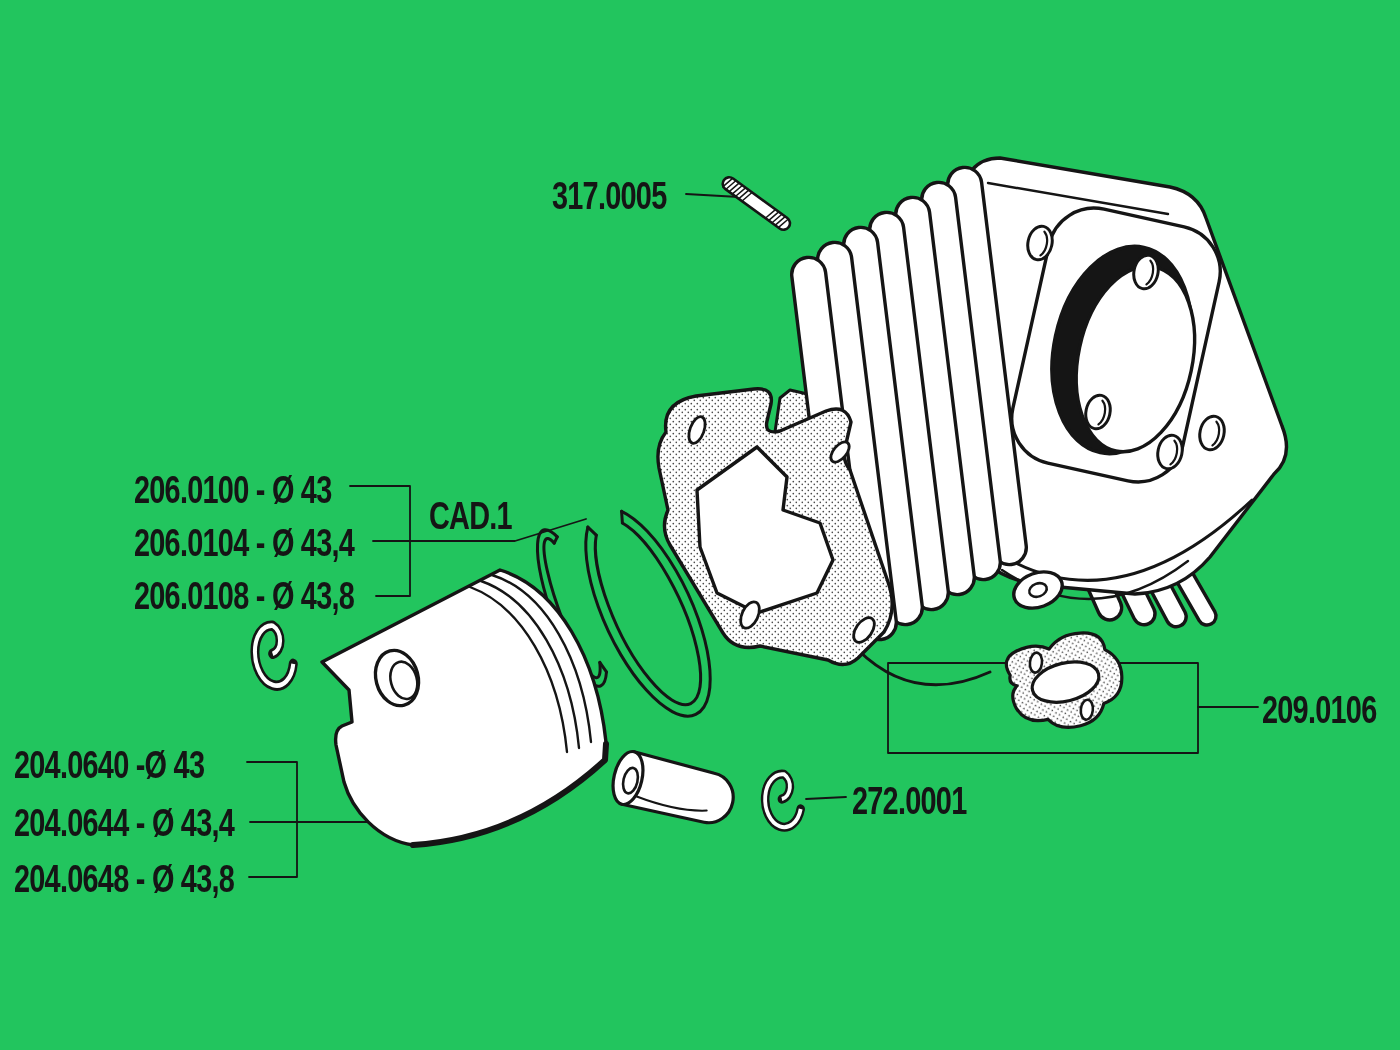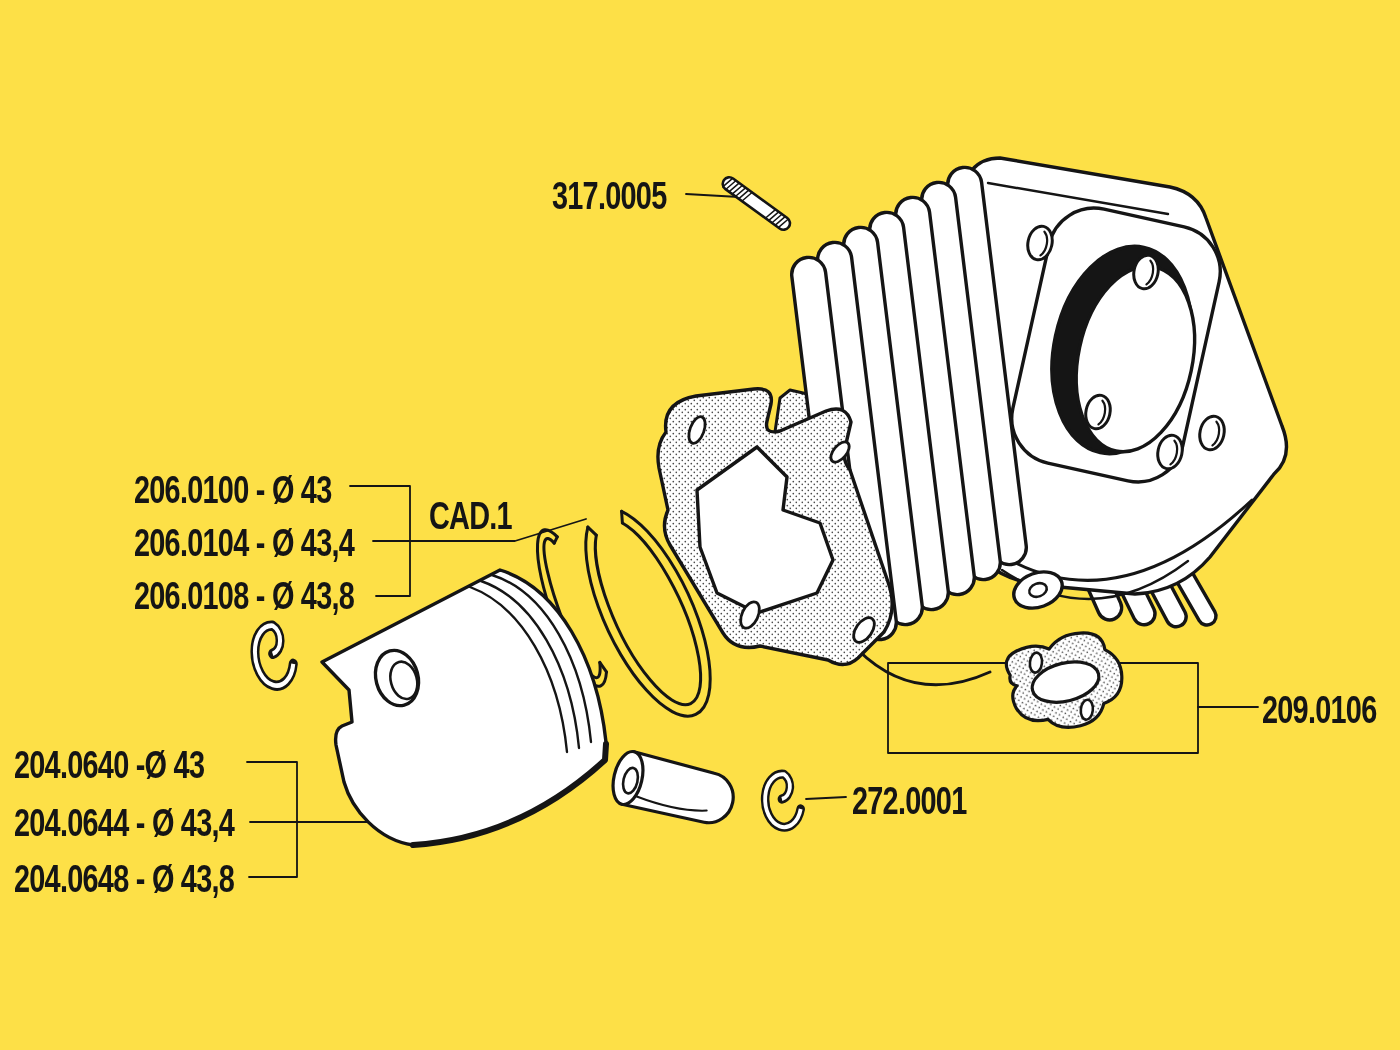--- a/index.html
+++ b/index.html
@@ -1,19 +1,19 @@
 <!DOCTYPE html>
 <html><head>
 <meta charset="utf-8">
 <style>
   html,body{margin:0;padding:0;background:#ffffff;}
   .stage{
     position:relative;
     width:1400px;height:1050px;
-    background:#fde047;
+    background:#22c55e;
     overflow:hidden;
     font-family:"Liberation Sans", sans-serif;
   }
   .art{position:absolute;left:0;top:0;}
   .part-label{
     position:absolute;
     font-family:"Liberation Sans", sans-serif;
     font-weight:700;
     font-size:39px;
     line-height:1;

